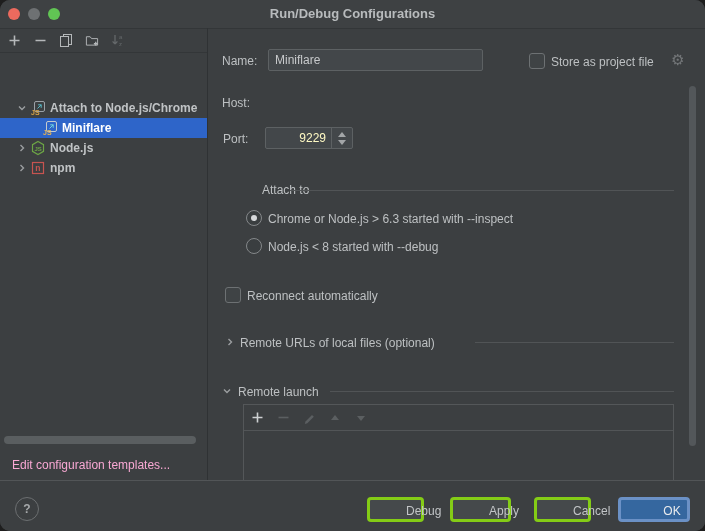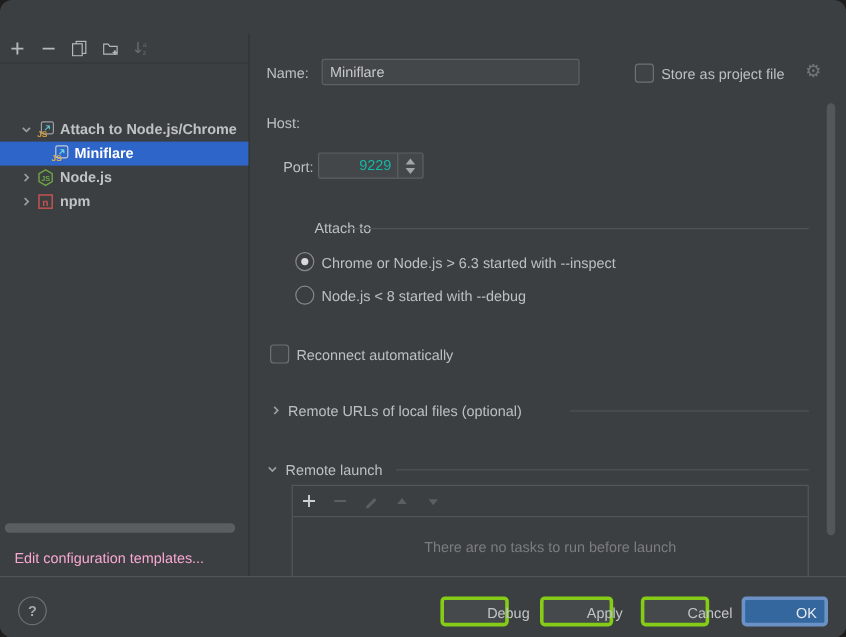--- a/index.html
+++ b/index.html
@@ -32,21 +32,21 @@
   .tmpl-link{position:absolute;left:12px;top:430px;color:#f9a8d4;cursor:pointer;}
   
   .main{position:absolute;left:208px;top:28px;right:0;bottom:50px;}
   .lbl{position:absolute;height:16px;line-height:16px;}
   .field{background:#43474a;border:1px solid #5d6163;border-radius:2px;color:#c7c9cb;
          font-family:"Liberation Sans",sans-serif;font-size:12px;padding:0 6px;box-sizing:border-box;outline:none;}
   .f-name{position:absolute;left:60px;top:21px;width:215px;height:22px;}
   .f-host{position:absolute;left:57px;top:63px;width:409px;height:22px;}
   .portwrap{position:absolute;left:57px;top:99px;width:88px;height:22px;background:#43474a;
             border:1px solid #5d6163;border-radius:2px;box-sizing:border-box;display:flex;}
-  .portwrap input{flex:1;width:58px;background:transparent;border:none;outline:none;color:#14b8a6;
+  .portwrap input{flex:1;width:58px;background:transparent;border:none;outline:none;color:#fef9c3;
                   font-family:"Liberation Sans",sans-serif;font-size:12px;text-align:right;padding-right:5px;}
   .spinner{width:21px;border-left:1px solid #5d6163;display:flex;flex-direction:column;
            align-items:center;justify-content:center;gap:3px;}
   .tri-up{width:0;height:0;border-left:4px solid transparent;border-right:4px solid transparent;border-bottom:5px solid #a3a6a8;}
   .tri-down{width:0;height:0;border-left:4px solid transparent;border-right:4px solid transparent;border-top:5px solid #a3a6a8;}
   .checkbox{position:absolute;width:14px;height:14px;border:1px solid #6d7173;border-radius:3px;background:#3f4345;}
   .gear{position:absolute;color:#737678;font-size:15px;line-height:16px;}
   .hline{position:absolute;height:1px;background:#515456;}
   .radio{position:absolute;width:14px;height:14px;border:1px solid #85888a;border-radius:50%;
          background:#3a3e40;display:flex;align-items:center;justify-content:center;}
@@ -70,20 +70,26 @@
   .b-apply{left:450px;width:61px;}
   .b-cancel{left:534px;width:57px;text-align:right;}
   .b-ok{left:618px;width:72px;background:#35679f;border-color:#6b91c6;color:#e9ebed;}
   svg{display:block;}
 </style>
 </head>
 <body>
 
 <div class="window">
 
+  <div class="titlebar">
+    <div class="traffic t-red"></div>
+    <div class="traffic t-gray"></div>
+    <div class="traffic t-green"></div>
+    <div class="title">Run/Debug Configurations</div>
+  </div>
 
   <div class="sidebar">
     <div class="sb-toolbar">
       <span class="tb">
         <svg width="13" height="13" viewBox="0 0 13 13">
             <path d="M6.5 1.5v10M1.5 6.5h10" stroke="#b5b8ba" stroke-width="1.6"></path>
           </svg>
       </span>
       <span class="tb">
         <svg width="13" height="13" viewBox="0 0 13 13">
@@ -175,21 +181,21 @@
 
     <div class="lbl" style="left:14px;top:25px;">Name:</div>
     <input class="field f-name" value="Miniflare" style="">
 
     <span class="checkbox" style="left:321px;top:25px;"></span>
     <div class="lbl" style="left:343px;top:26px;">Store as project file</div>
     <span class="gear" style="left:463px;top:24px;">⚙</span>
 
     <div class="lbl" style="left:14px;top:67px;">Host:</div>
 
-    <div class="lbl" style="left:28px;top:103px;">Port:</div>
+    <div class="lbl" style="left:15px;top:103px;">Port:</div>
     <div class="portwrap">
       <input value="9229" style="">
       <div class="spinner">
         <span class="tri-up"></span>
         <span class="tri-down"></span>
       </div>
     </div>
 
     <div class="lbl" style="left:14px;top:154px;margin-left:40px;">Attach to</div>
     <div class="hline" style="left:82px;width:384px;top:162px;"></div>
@@ -242,21 +248,20 @@
           <svg width="12" height="12" viewBox="0 0 12 12">
               <polygon points="6,3 10,8 2,8" fill="#5b5f61"></polygon>
             </svg>
         </span>
         <span class="tb">
           <svg width="12" height="12" viewBox="0 0 12 12">
               <polygon points="2,4 10,4 6,9" fill="#5b5f61"></polygon>
             </svg>
         </span>
       </div>
-      <div class="bl-empty">There are no tasks to run before launch</div>
     </div>
 
     <div class="vscroll"></div>
   </div>
 
   <div class="footer">
     <div class="help">?</div>
     <div class="btn b-debug">Debug</div>
     <div class="btn b-apply">Apply</div>
     <div class="btn b-cancel">Cancel</div>

